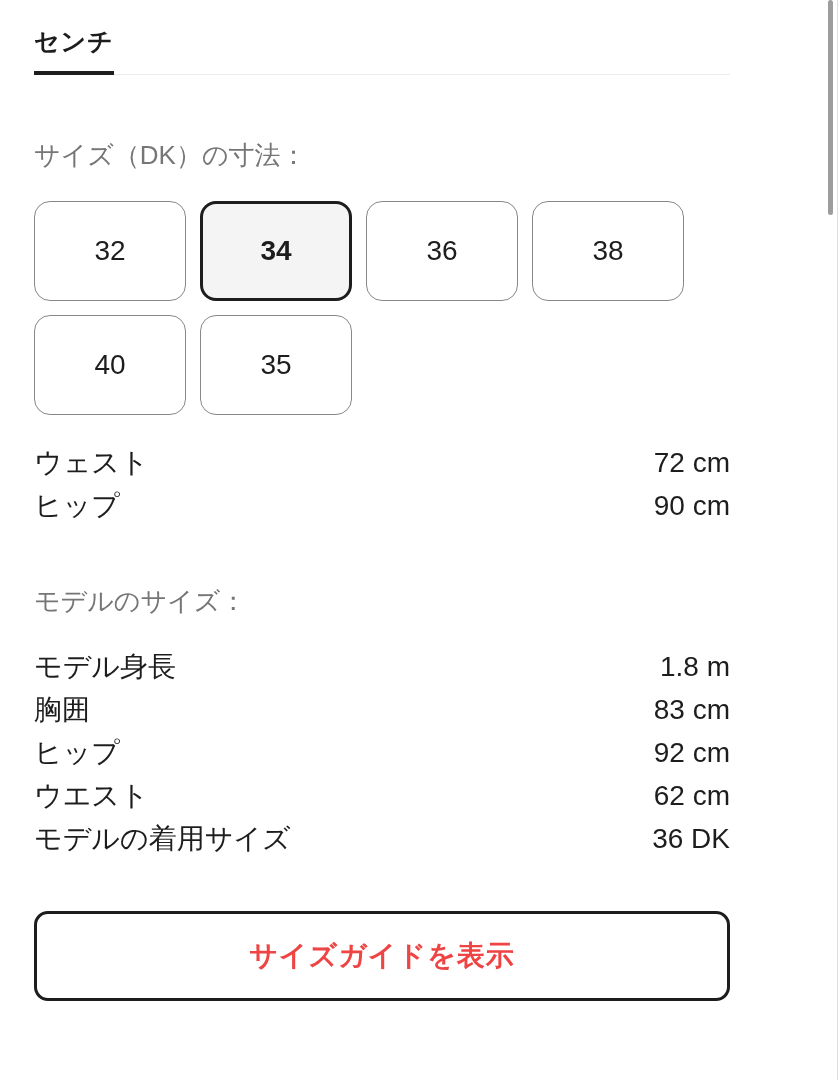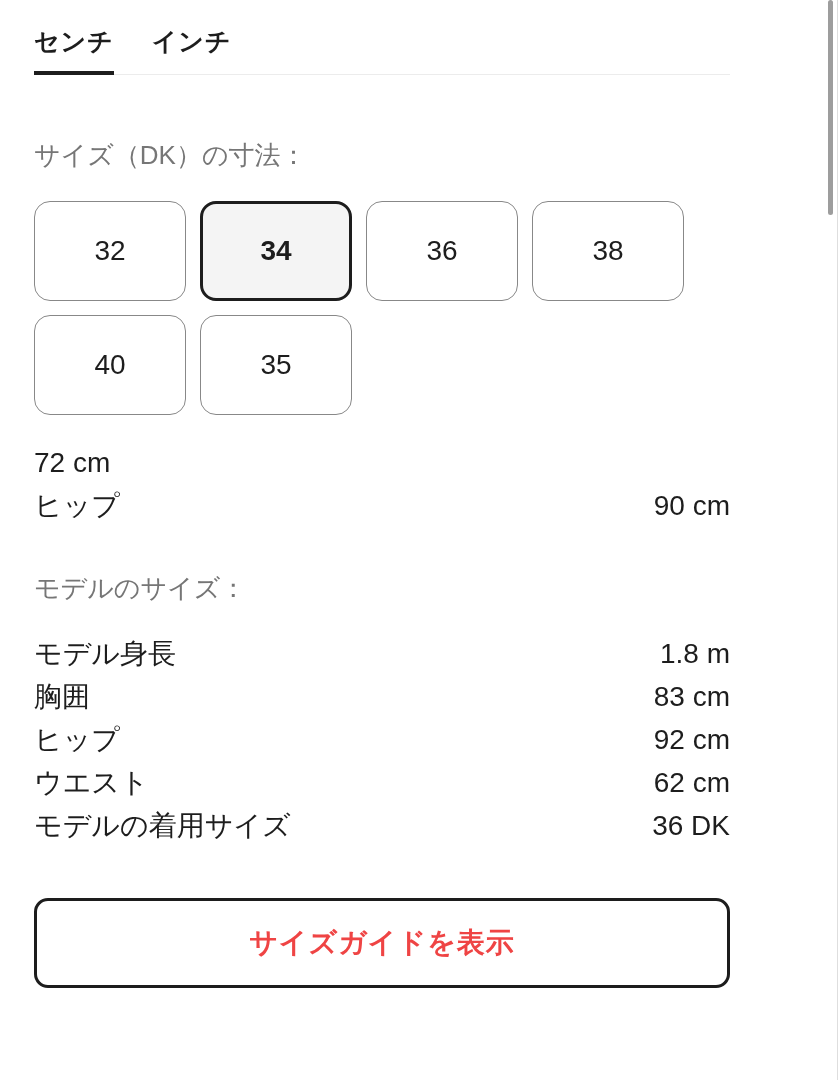--- a/index.html
+++ b/index.html
@@ -21,21 +21,21 @@
   }
   .tab {
     font-size: 25px; font-weight: 700; letter-spacing: 1px;
     padding-bottom: 13px; border-bottom: 4px solid transparent;
     position: relative; z-index: 1; cursor: pointer;
   }
   .tab.active { border-bottom-color: #1d1d1d; }
 
   
   .section-heading { margin-top: 62px; font-size: 26px; line-height: 36px; color: #767676; }
-  .section-heading.model { margin-top: 43px; }
+  .section-heading.model { margin-top: 56px; }
 
   
   .size-grid {
     margin-top: 28px;
     display: grid; grid-template-columns: repeat(4, 152px);
     column-gap: 33px; row-gap: 23px; gap: 14px;
   }
   .size-btn {
     height: 100px; box-sizing: border-box;
     border: 1px solid #888888; border-radius: 16px;
@@ -76,36 +76,36 @@
     background: #9d9d9d; border-radius: 3px;
   }
 </style>
 </head>
 <body>
 
 <div class="page">
 
   <div class="tabs-row">
     <div class="tab active">センチ</div>
-    <div class="tab">インチ</div>
   </div>
 
   <div class="section-heading">サイズ（DK）の寸法：</div>
 
   <div class="size-grid">
     <div class="size-btn">32</div>
     <div class="size-btn selected">34</div>
     <div class="size-btn">36</div>
     <div class="size-btn">38</div>
     <div class="size-btn">40</div>
     <div class="size-btn">35</div>
   </div>
 
   <div class="spec-list">
     <div class="spec-row">
+      <span class="spec-label">ウェスト</span>
       <span class="spec-value">72 cm</span>
     </div>
     <div class="spec-row">
       <span class="spec-label">ヒップ</span>
       <span class="spec-value">90 cm</span>
     </div>
   </div>
 
   <div class="section-heading model">モデルのサイズ：</div>
 

